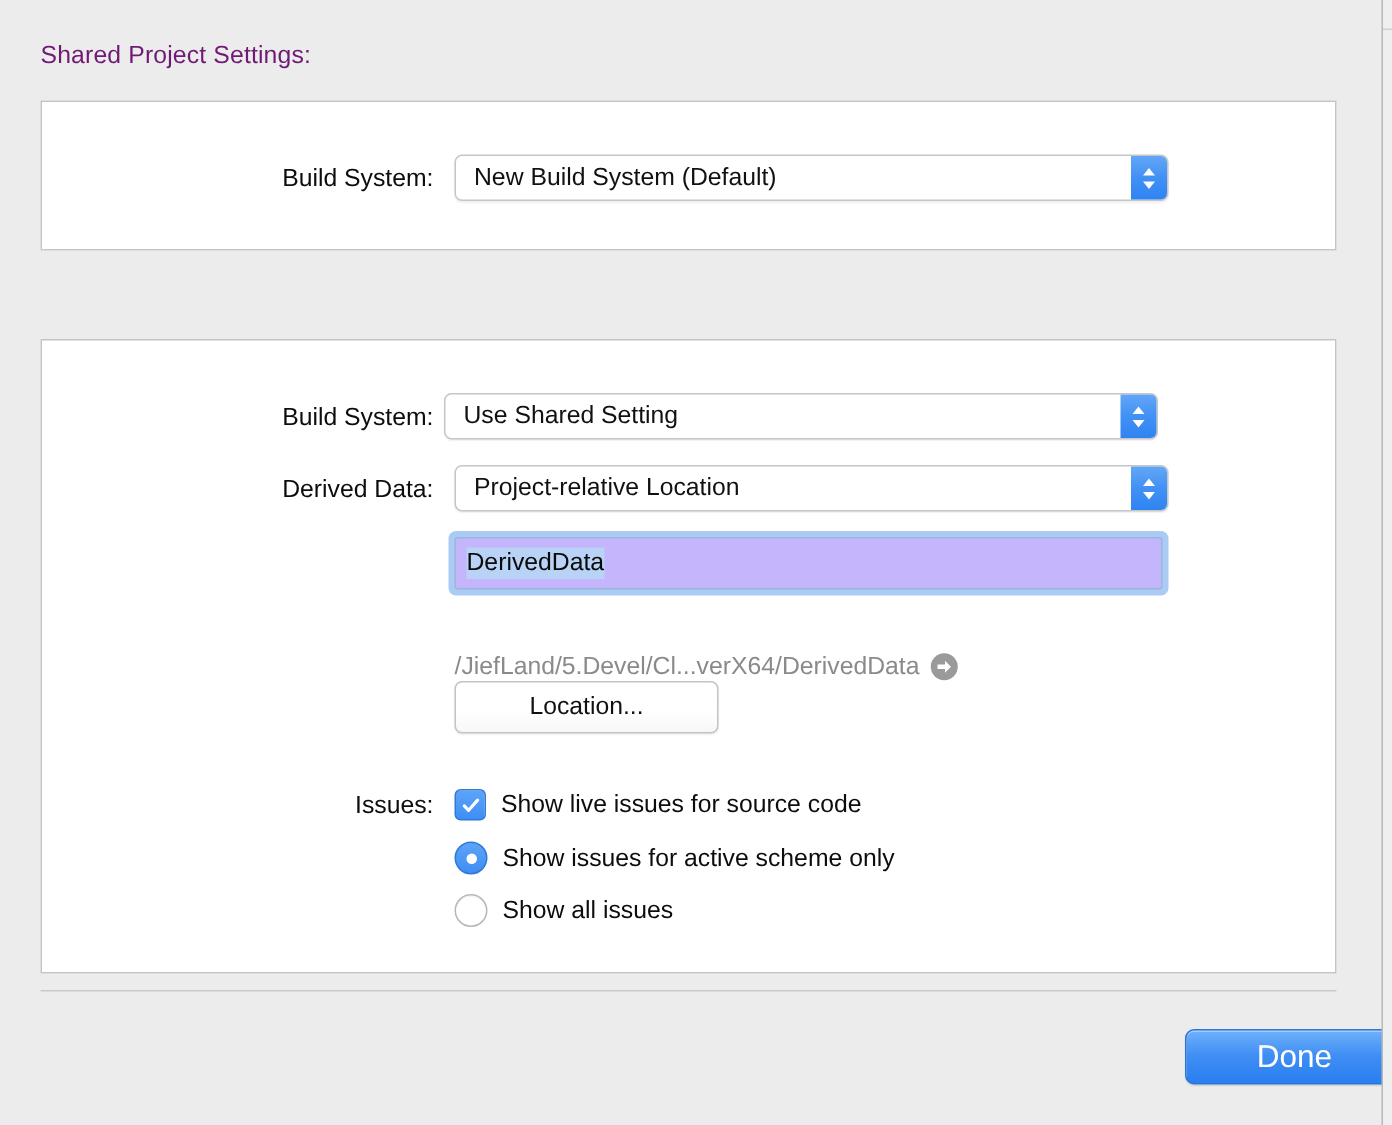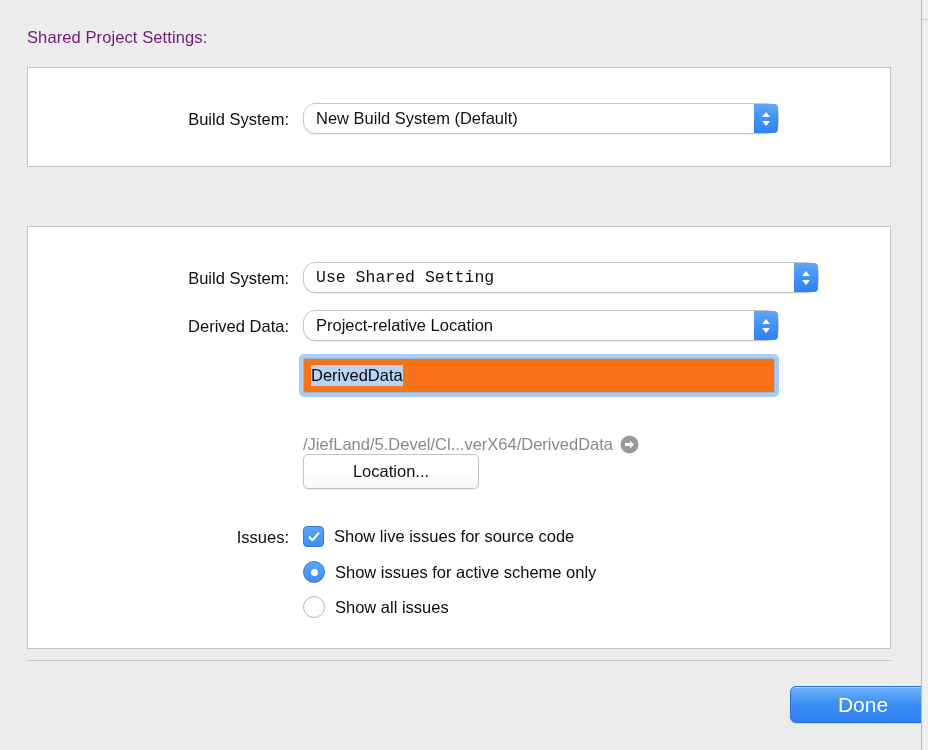--- a/index.html
+++ b/index.html
@@ -90,21 +90,21 @@
     white-space: nowrap;
   }
 
   
   .popup-button {
     position: absolute;
     height: 31px;
     box-sizing: border-box;
     background: #ffffff;
     border: 1px solid #c6c6c6;
-    border-radius: 12px;
+    border-radius: 5px;
     box-shadow: 0 1px 1px rgba(0,0,0,0.06);
     display: flex;
     align-items: center;
   }
   .popup-value {
     flex: 1;
     padding-left: 12px;
     font-size: 16.5px;
     color: #111111;
     white-space: nowrap;
@@ -133,21 +133,21 @@
     height: 43px;
     box-sizing: border-box;
     background: #a9cbf5;
     border-radius: 5px;
     padding: 4px;
   }
   #derived-data-path-field {
     width: 100%;
     height: 100%;
     box-sizing: border-box;
-    background: #f97316;
+    background: #c4b5fd;
     border: 1px solid #9bb7d6;
     border-radius: 2px;
     display: flex;
     align-items: center;
     padding-left: 7px;
   }
   #derived-data-path-value {
     font-size: 16.5px;
     color: #0a0a0a;
     background: #b8d3f5;
@@ -298,21 +298,21 @@
         <path d="M7 18 L3 13 L11 13 Z" fill="#ffffff"></path>
       </svg>
     </span>
   </div>
 
 
   <div class="group-box" id="peruser-group-box"></div>
 
   <div class="field-label" style="left:137px; top:269px; width:152px;">Build System:</div>
 
-  <div class="popup-button" style="left:303px; top:262px; width:516px;font-family:Liberation Mono, monospace;">
+  <div class="popup-button" style="left:296px; top:262px; width:476px;">
     <span class="popup-value">Use Shared Setting</span>
     <span class="popup-stepper">
       <svg width="14" height="22" viewBox="0 0 14 22" aria-hidden="true">
         <path d="M7 4 L11 9 L3 9 Z" fill="#ffffff"></path>
         <path d="M7 18 L3 13 L11 13 Z" fill="#ffffff"></path>
       </svg>
     </span>
   </div>
 
   <div class="field-label" style="left:137px; top:317px; width:152px;">Derived Data:</div>

